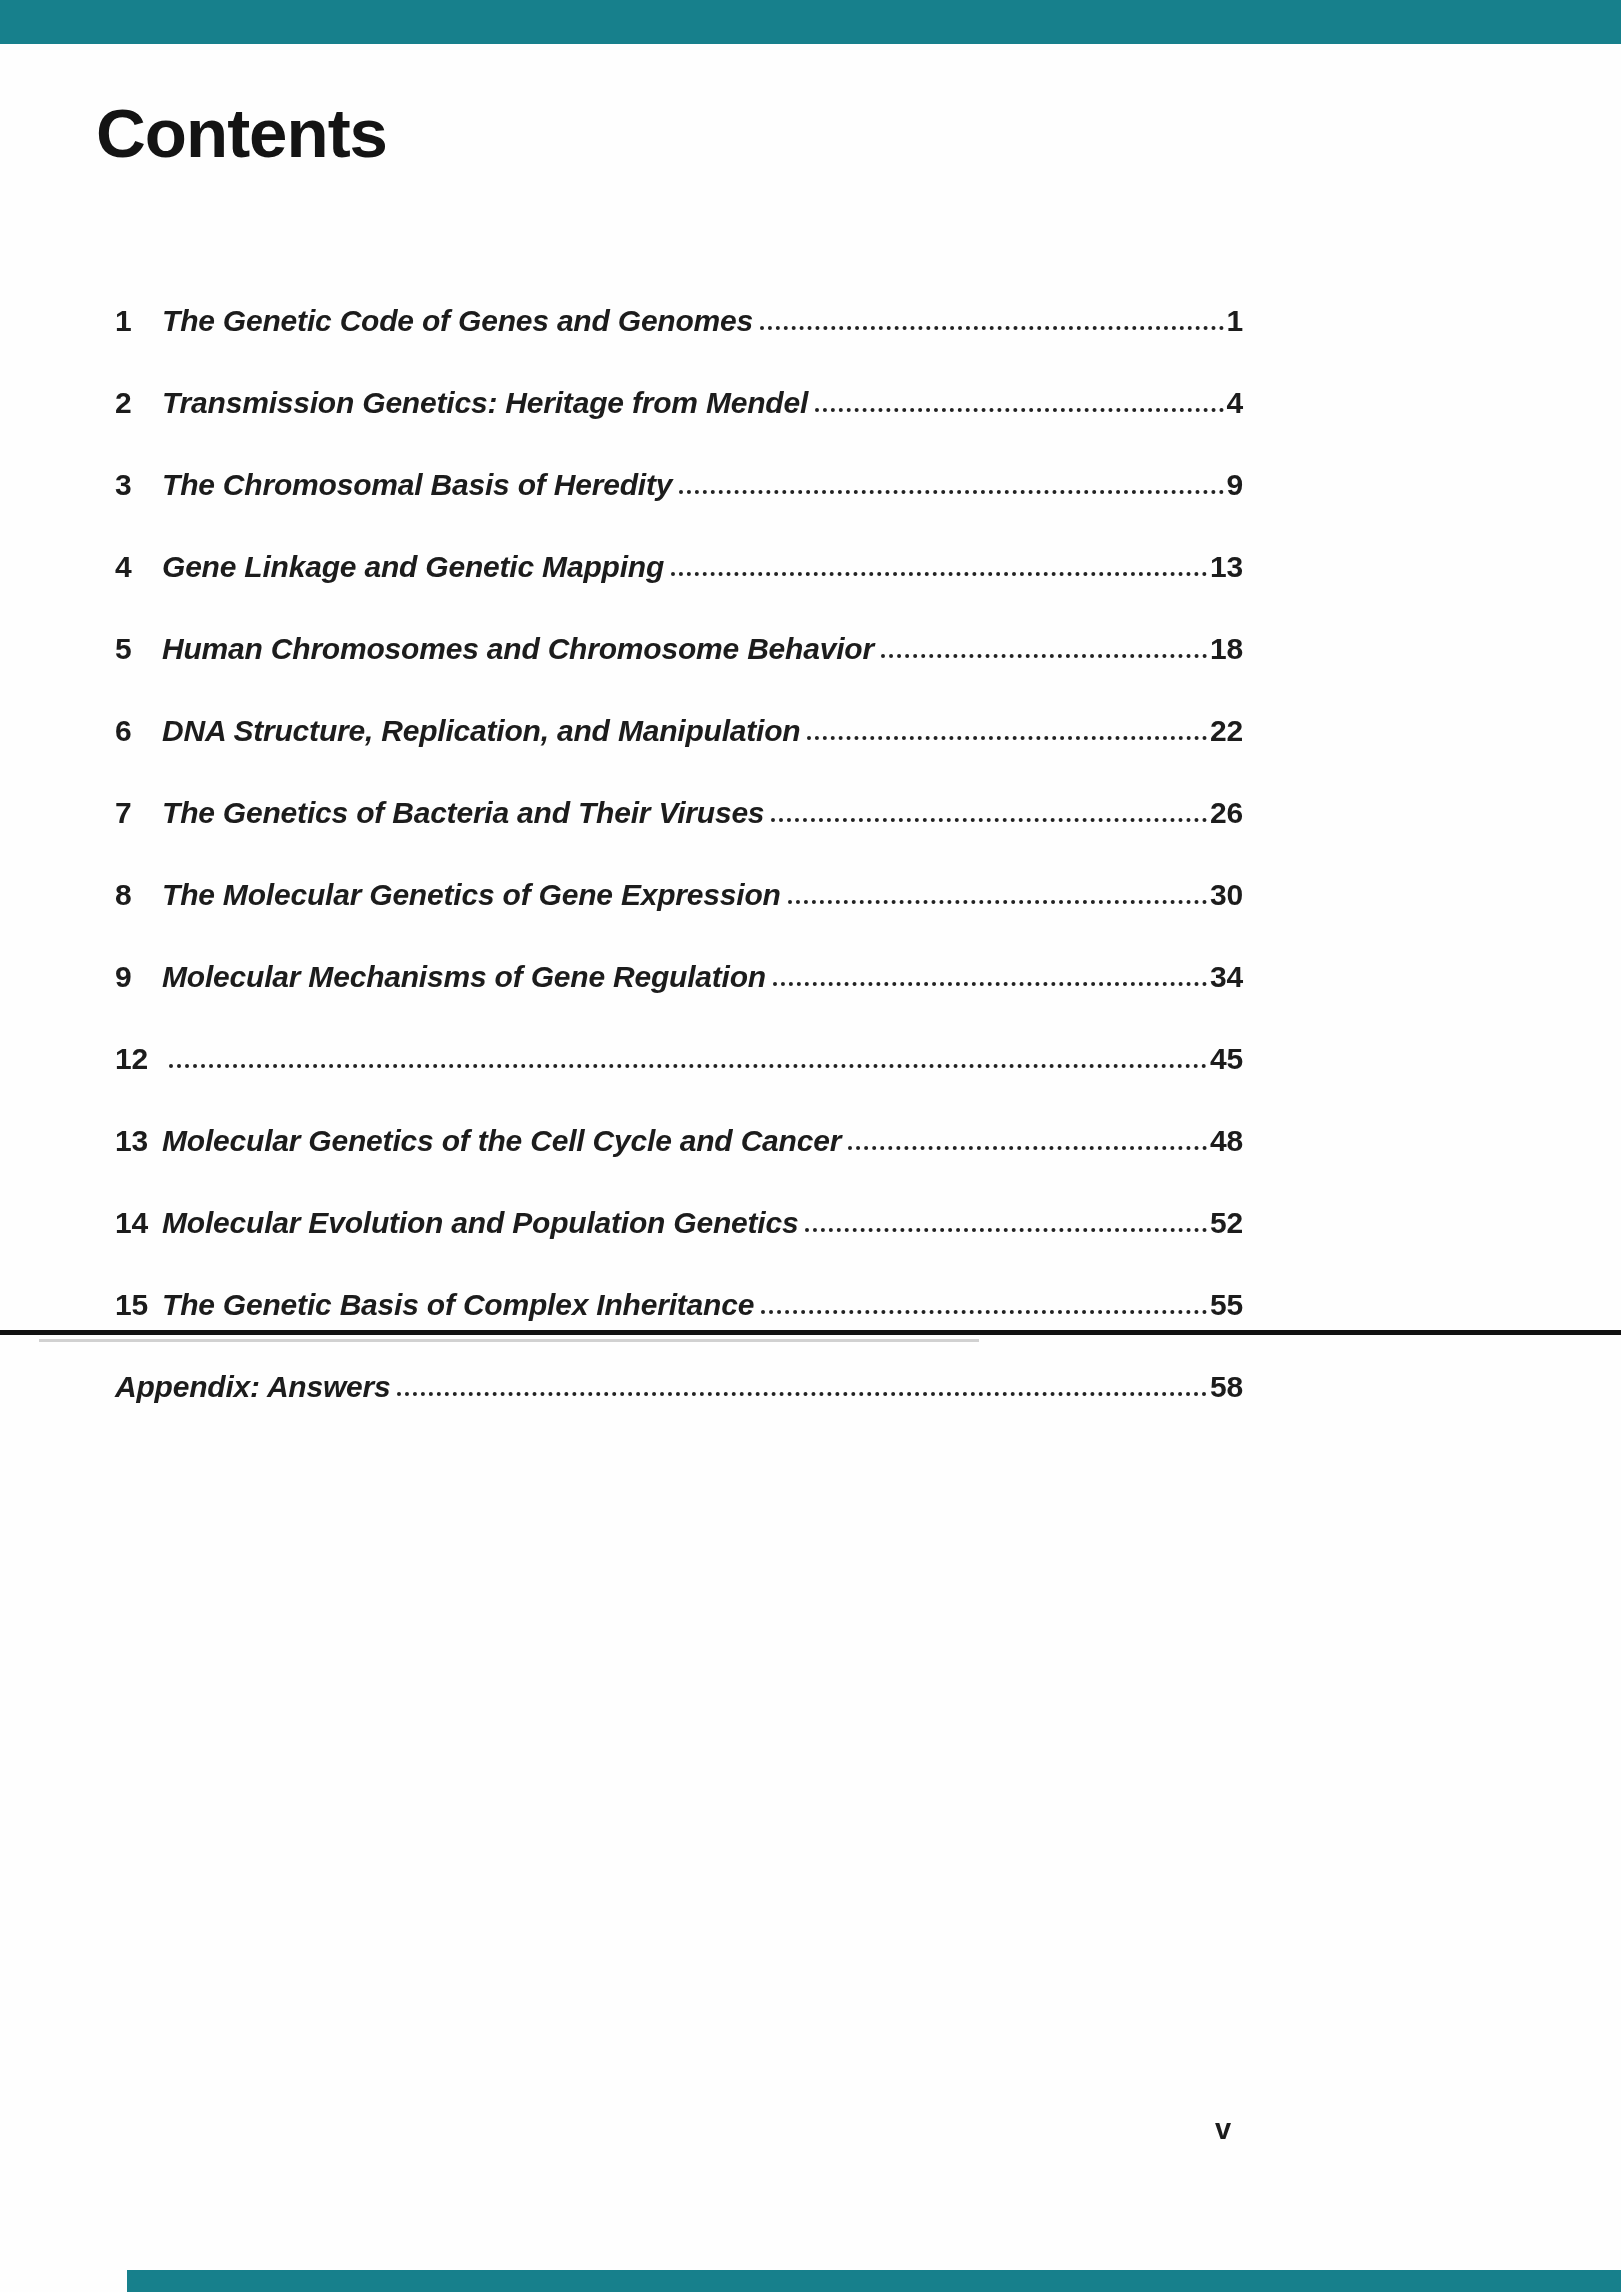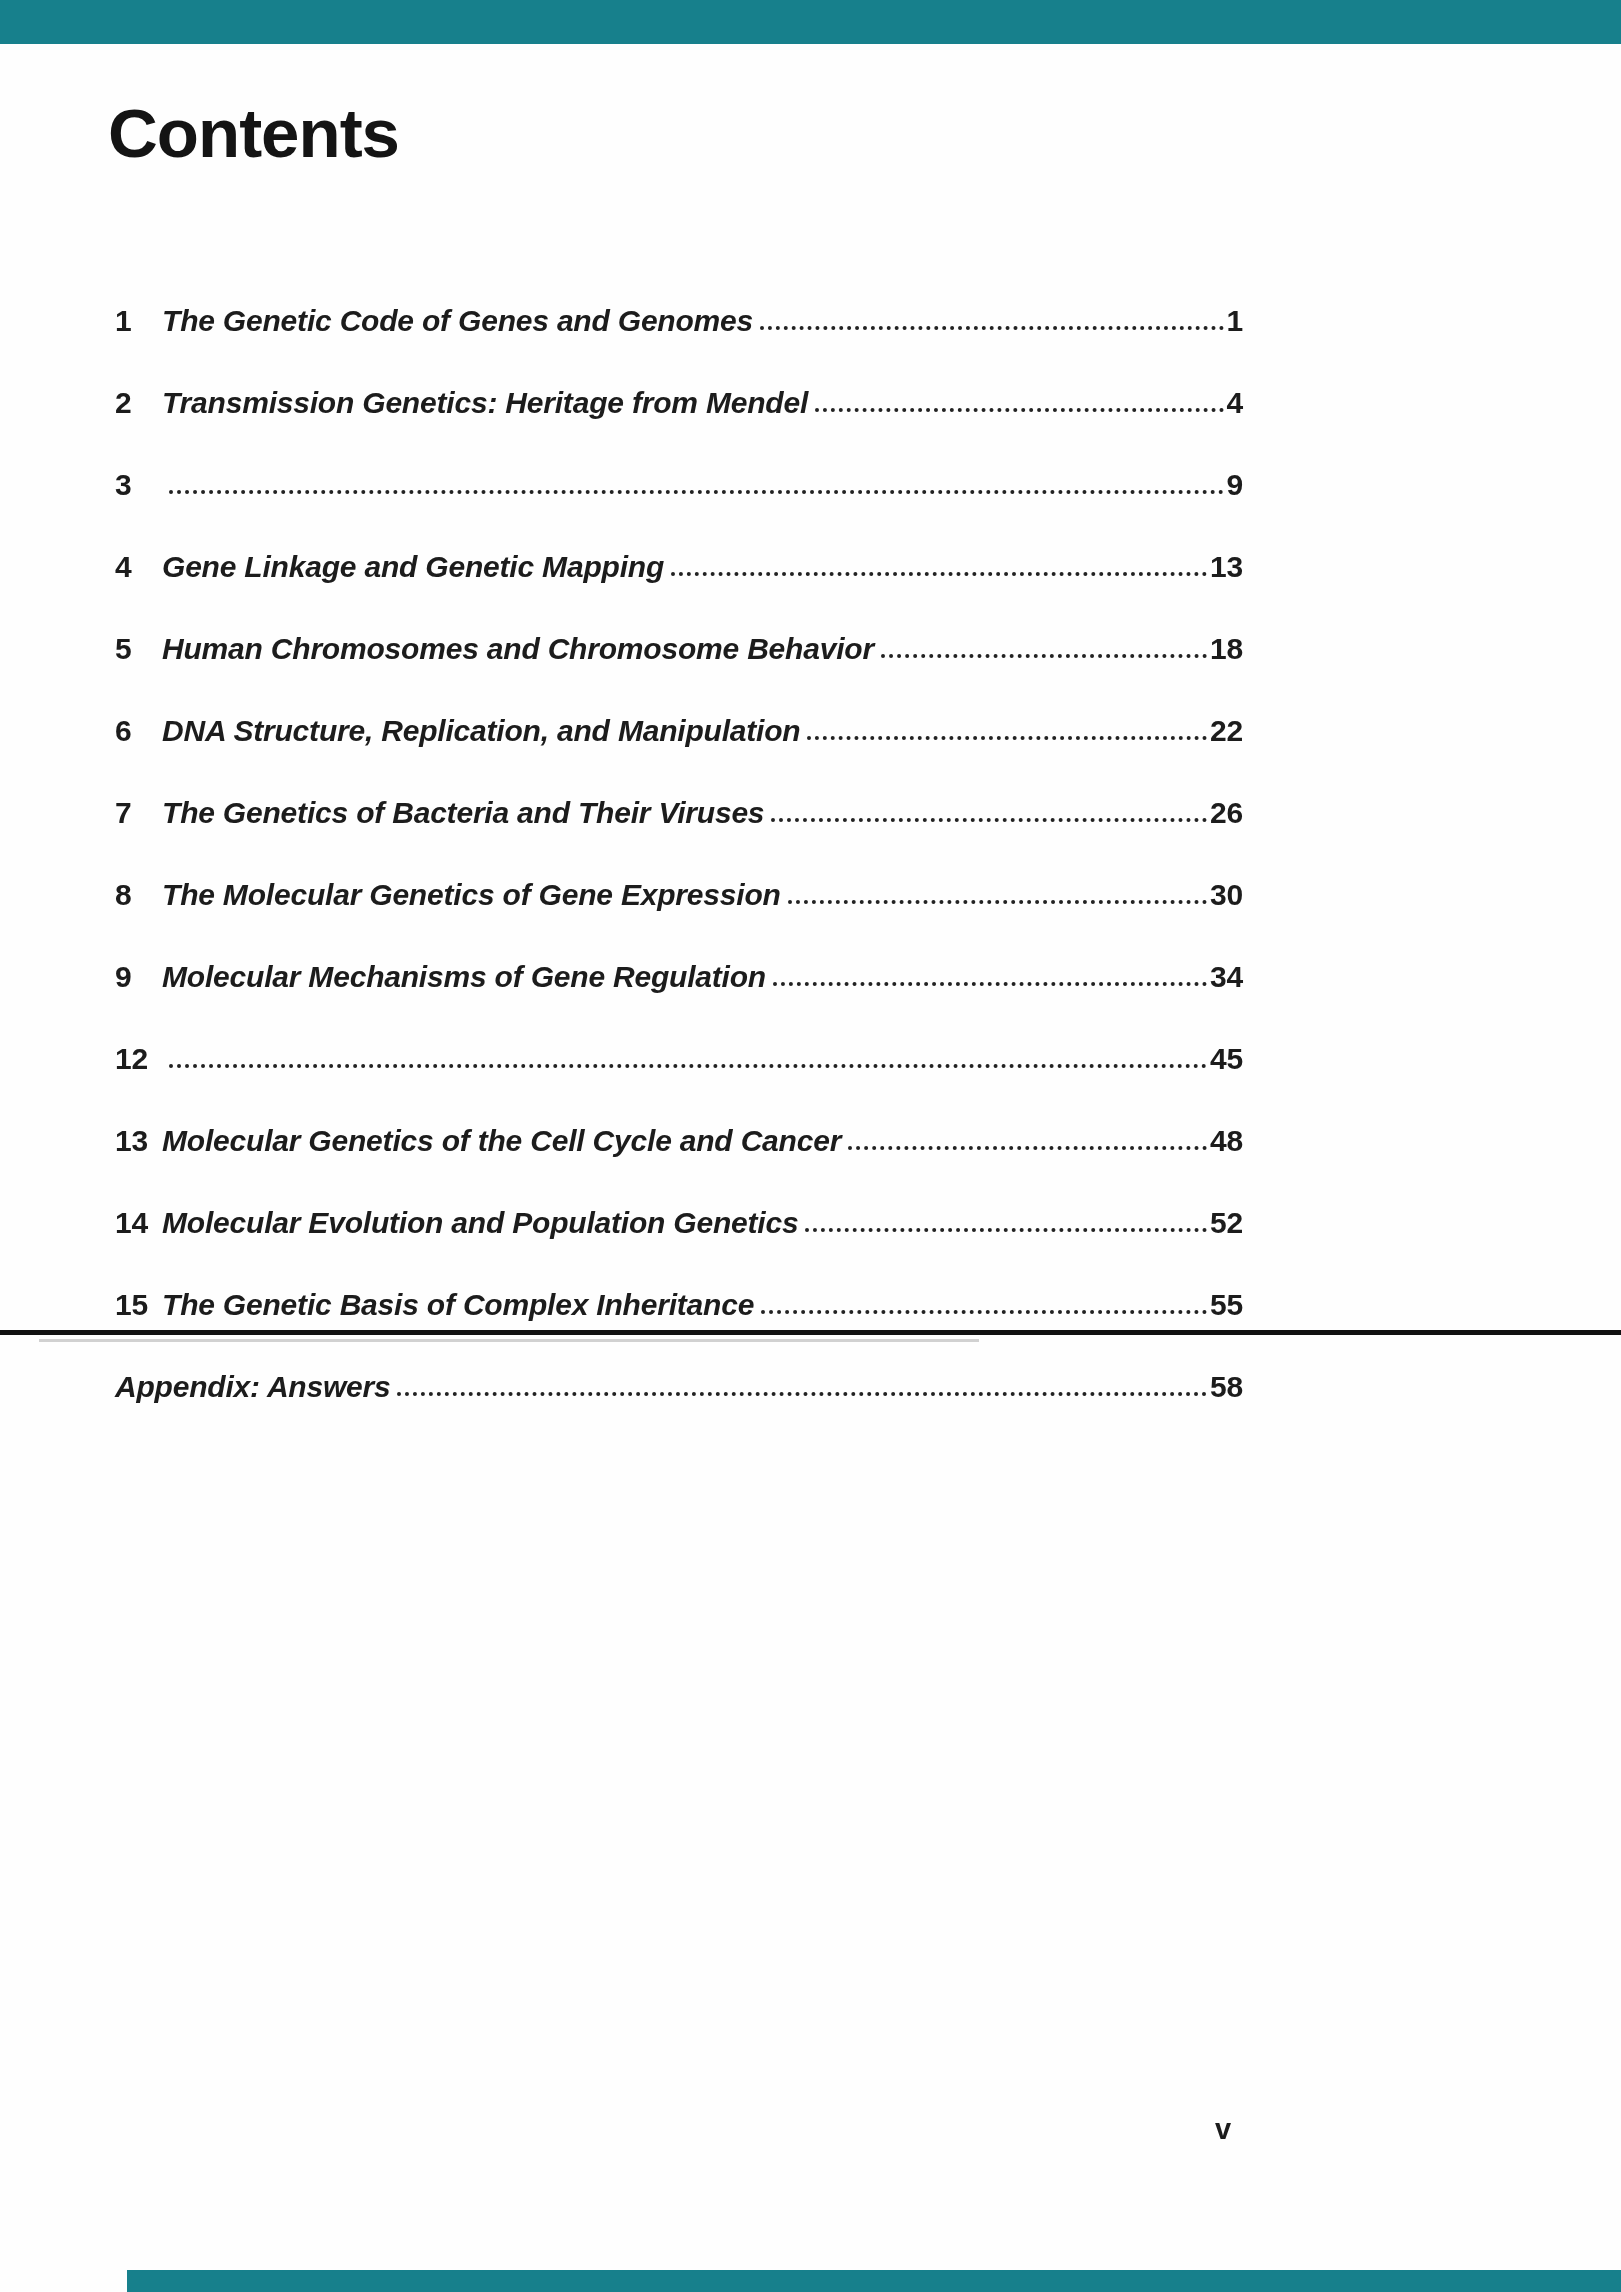--- a/index.html
+++ b/index.html
@@ -24,21 +24,21 @@
   .band-bottom {
     position: absolute;
     bottom: 0;
     left: 127px;
     right: 0;
     height: 23.5px;
     background: #17808c;
   }
   .title-main {
     position: absolute;
-    left: 108px;
+    left: 96px;
     top: 94px;
     margin: 0;
     font-size: 69px;
     font-weight: 700;
     letter-spacing: -1px;
     color: #141414;
   }
   .toc {
     position: absolute;
     left: 115px;
@@ -120,20 +120,21 @@
 
     <div class="row">
       <span class="num">2</span>
       <span class="title">Transmission Genetics: Heritage from Mendel</span>
       <span class="leader"></span>
       <span class="pg">4</span>
     </div>
 
     <div class="row">
       <span class="num">3</span>
+      <span class="title">The Chromosomal Basis of Heredity</span>
       <span class="leader"></span>
       <span class="pg">9</span>
     </div>
 
     <div class="row">
       <span class="num">4</span>
       <span class="title">Gene Linkage and Genetic Mapping</span>
       <span class="leader"></span>
       <span class="pg">13</span>
     </div>

